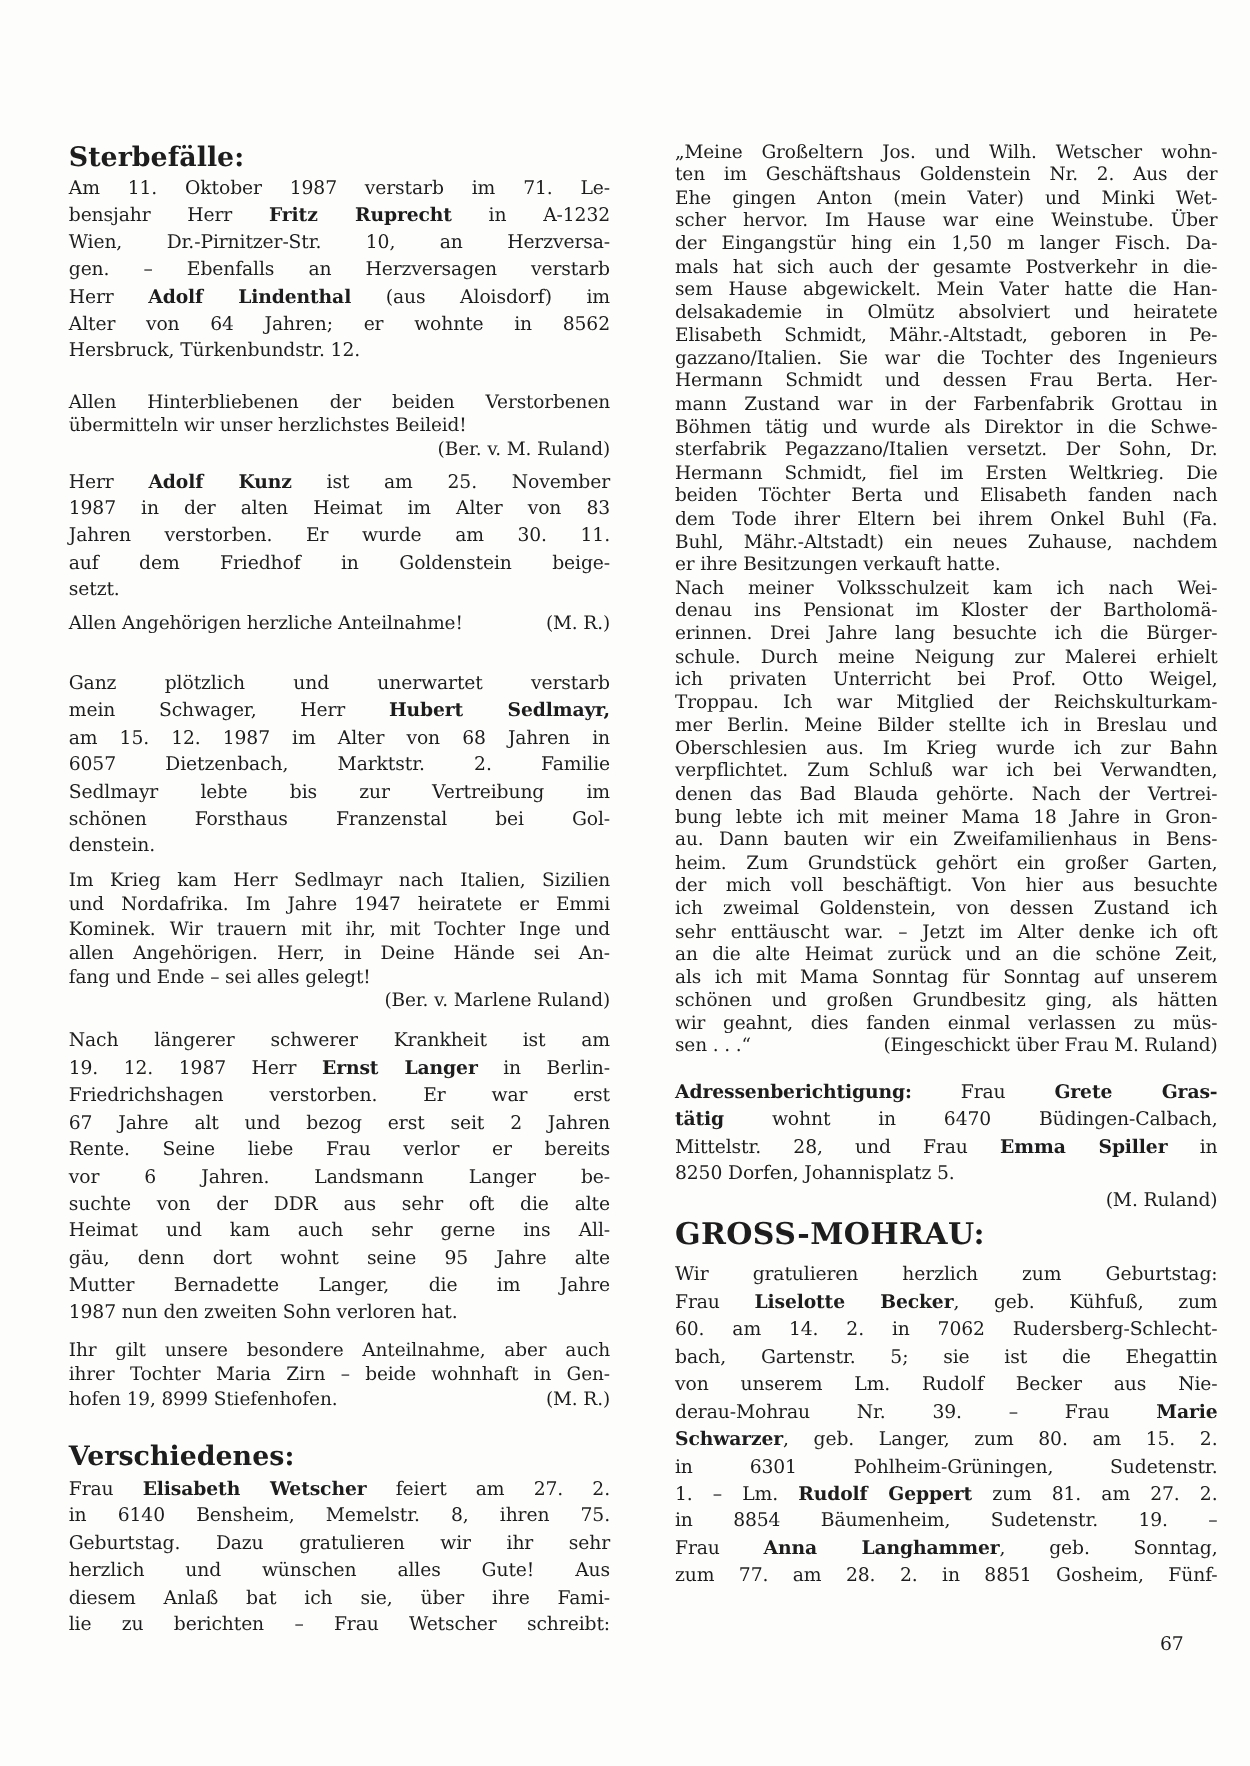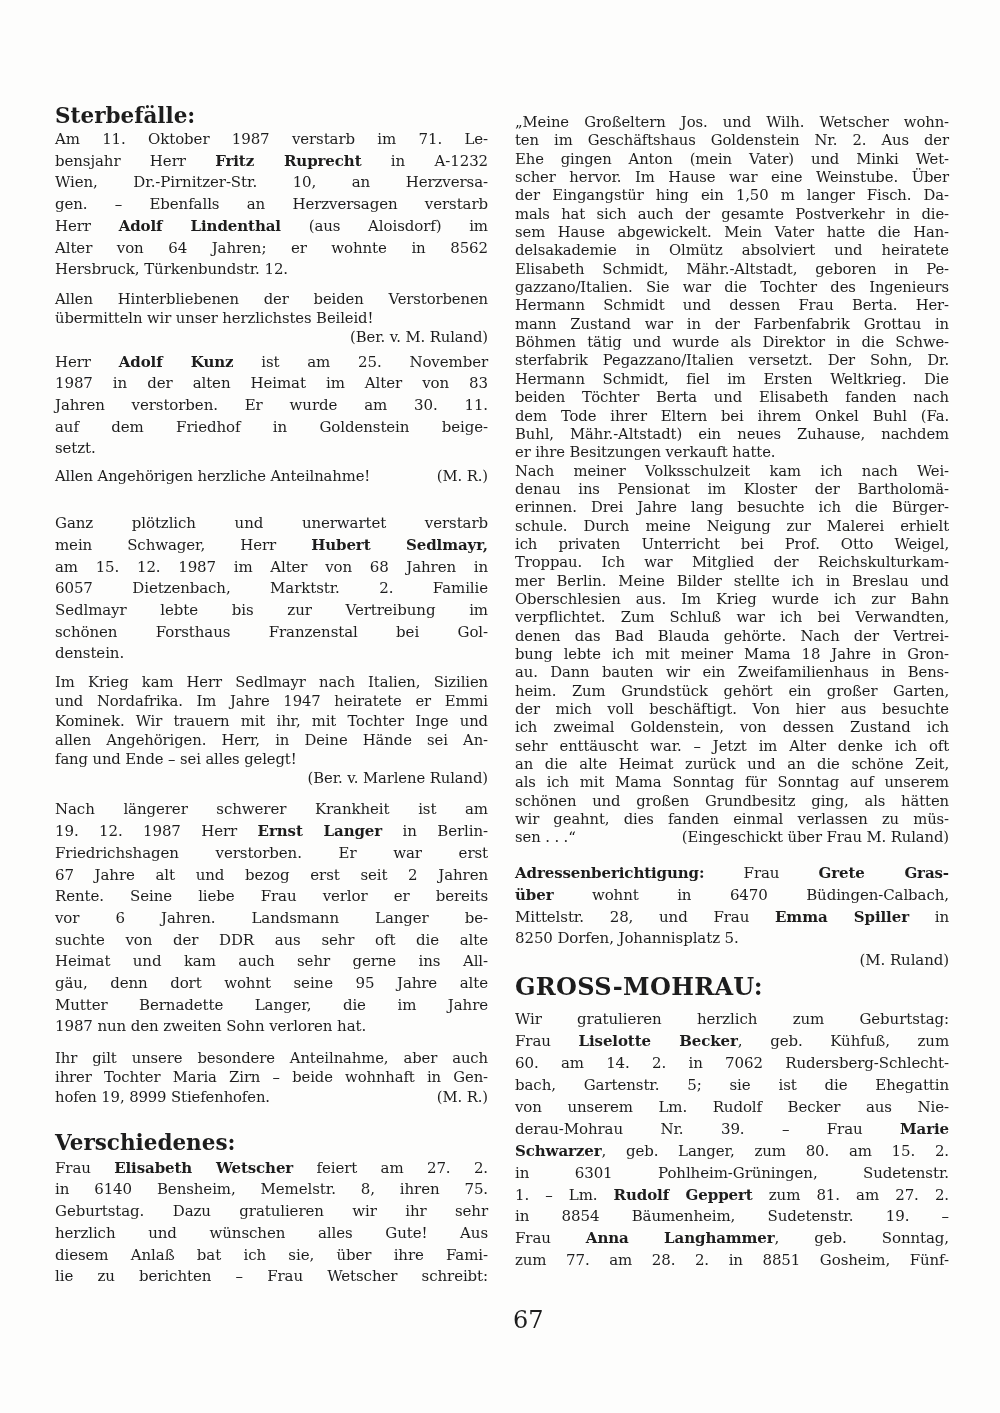--- a/index.html
+++ b/index.html
@@ -6,22 +6,22 @@
   body{
     width:1000px;height:1413px;
     background:#fdfdfc;
     font-family:"DejaVu Serif", serif;
     color:#1d1d1d;
     position:relative;
     overflow:hidden;
   }
   .page{position:absolute;inset:0;}
   .col{position:absolute;}
-  .col-left{left:55px;top:103px;width:433px;}
-  .col-right{left:515px;top:113px;width:434px;}
+  .col-left{left:55px;top:114px;width:433px;}
+  .col-right{left:540px;top:113px;width:434px;}
 
   .sec{margin:0;}
   .sec-heading{font-weight:bold;}
   .col-left .sec-heading{font-size:21.5px;line-height:26px;}
   .col-right .sec-heading{font-size:24px;line-height:30px;letter-spacing:.3px;}
 
   .large{font-size:15px;letter-spacing:-0.1px;}
   .col-left .large{line-height:21.7px;}
   .col-right .large{line-height:21.9px;}
 
@@ -30,37 +30,37 @@
   .col-right .small{line-height:18.35px;}
 
   .line{text-align:left;}
   .line.just{text-align:justify;text-align-last:justify;}
   .line.right{text-align:right;}
   .line.split{display:flex;justify-content:space-between;}
 
   b{font-weight:bold;}
 
   
-  .col-left .sec:nth-child(3){margin-top:8px;}
+  .col-left .sec:nth-child(3){margin-top:20px;}
   .col-left .sec:nth-child(4){margin-top:5px;}
   .col-left .sec:nth-child(5){margin-top:6px;}
   .col-left .sec:nth-child(6){margin-top:28px;}
   .col-left .sec:nth-child(7){margin-top:7px;}
   .col-left .sec:nth-child(8){margin-top:12px;}
   .col-left .sec:nth-child(9){margin-top:10px;}
   .col-left .sec:nth-child(10){margin-top:24px;}
   .col-left .sec:nth-child(11){margin-top:2px;}
 
   .col-right .sec:nth-child(2){margin-top:16px;}
   .col-right .sec:nth-child(3){}
   .col-right .sec:nth-child(4){margin-top:7px;}
 
   .page-number{
     position:absolute;left:513px;top:1306px;width:434px;
-    text-align:left;font-size:24px;
+    text-align:right;font-size:15px;
   }
 </style>
 </head>
 <body>
 
 <div class="page">
   <div class="col col-left">
       <div class="sec sec-heading">Sterbefälle:</div>
       <div class="sec sec-para large">
         <div class="line just">Am 11. Oktober 1987 verstarb im 71. Le-</div>
@@ -178,21 +178,21 @@
         <div class="line just">als ich mit Mama Sonntag für Sonntag auf unserem</div>
         <div class="line just">schönen und großen Grundbesitz ging, als hätten</div>
         <div class="line just">wir geahnt, dies fanden einmal verlassen zu müs-</div>
         <div class="line split">
           <span>sen . . .“</span>
           <span>(Eingeschickt über Frau M. Ruland)</span>
         </div>
       </div>
       <div class="sec sec-para large">
         <div class="line just"><b>Adressenberichtigung:</b> Frau <b>Grete Gras-</b></div>
-        <div class="line just"><b>über</b> wohnt in 6470 Büdingen-Calbach,</div>
+        <div class="line just"><b>tätig</b> wohnt in 6470 Büdingen-Calbach,</div>
         <div class="line just">Mittelstr. 28, und Frau <b>Emma Spiller</b> in</div>
         <div class="line">8250 Dorfen, Johannisplatz 5.</div>
         <div class="line right">(M. Ruland)</div>
       </div>
       <div class="sec sec-heading">GROSS-MOHRAU:</div>
       <div class="sec sec-para large">
         <div class="line just">Wir gratulieren herzlich zum Geburtstag:</div>
         <div class="line just">Frau <b>Liselotte Becker</b>, geb. Kühfuß, zum</div>
         <div class="line just">60. am 14. 2. in 7062 Rudersberg-Schlecht-</div>
         <div class="line just">bach, Gartenstr. 5; sie ist die Ehegattin</div>

